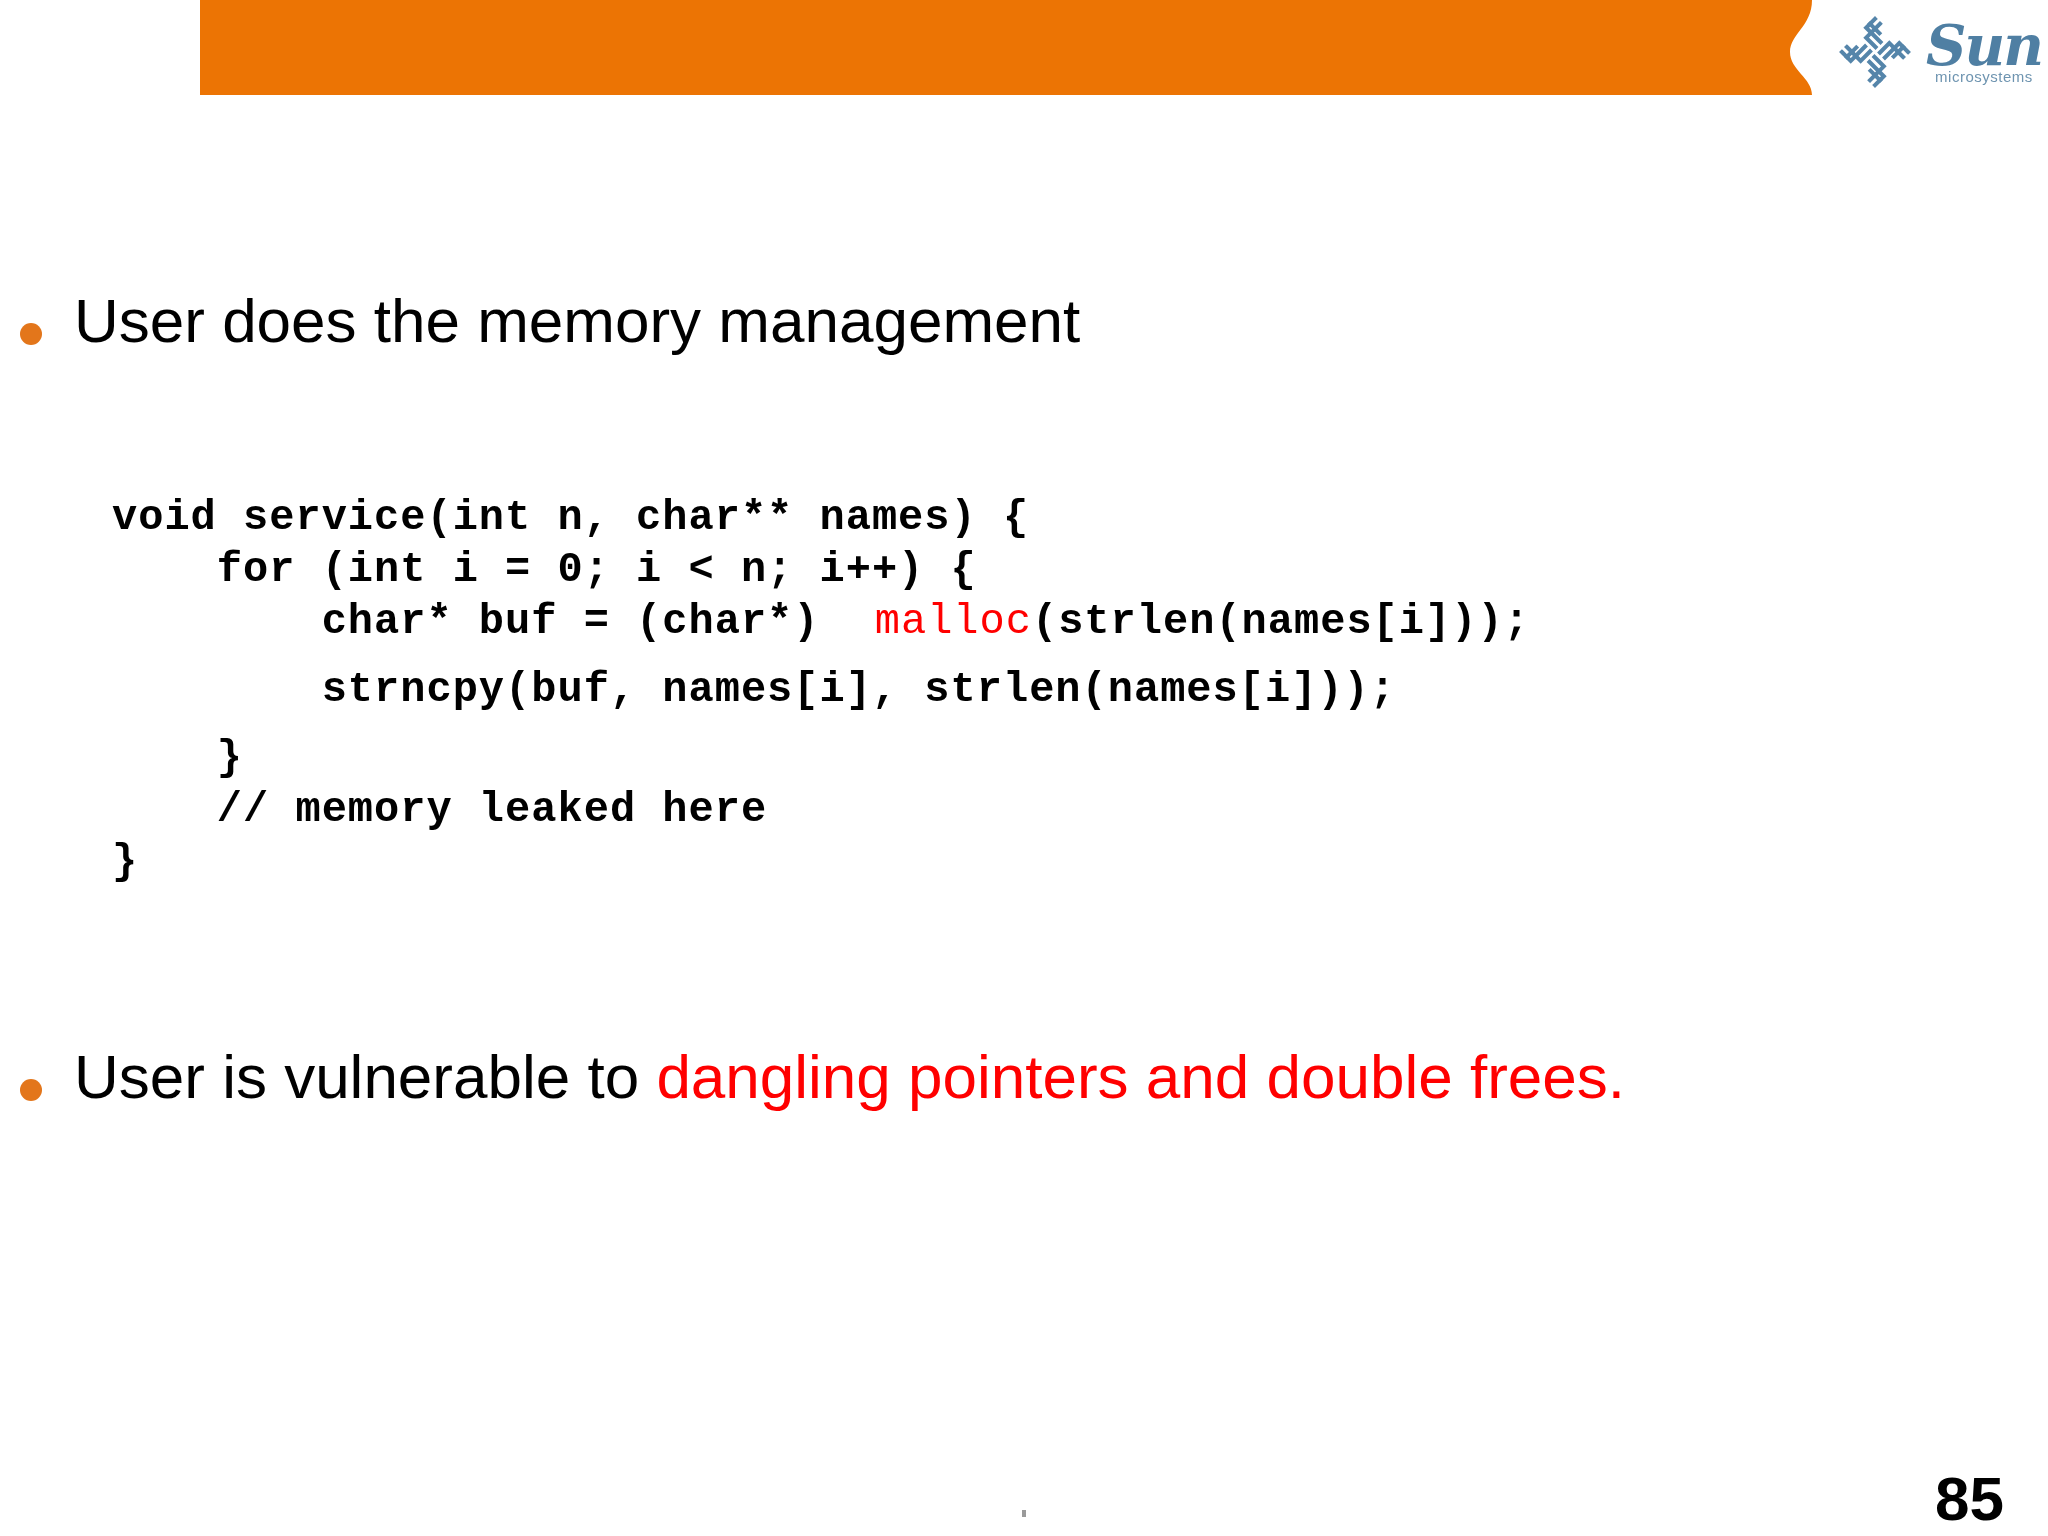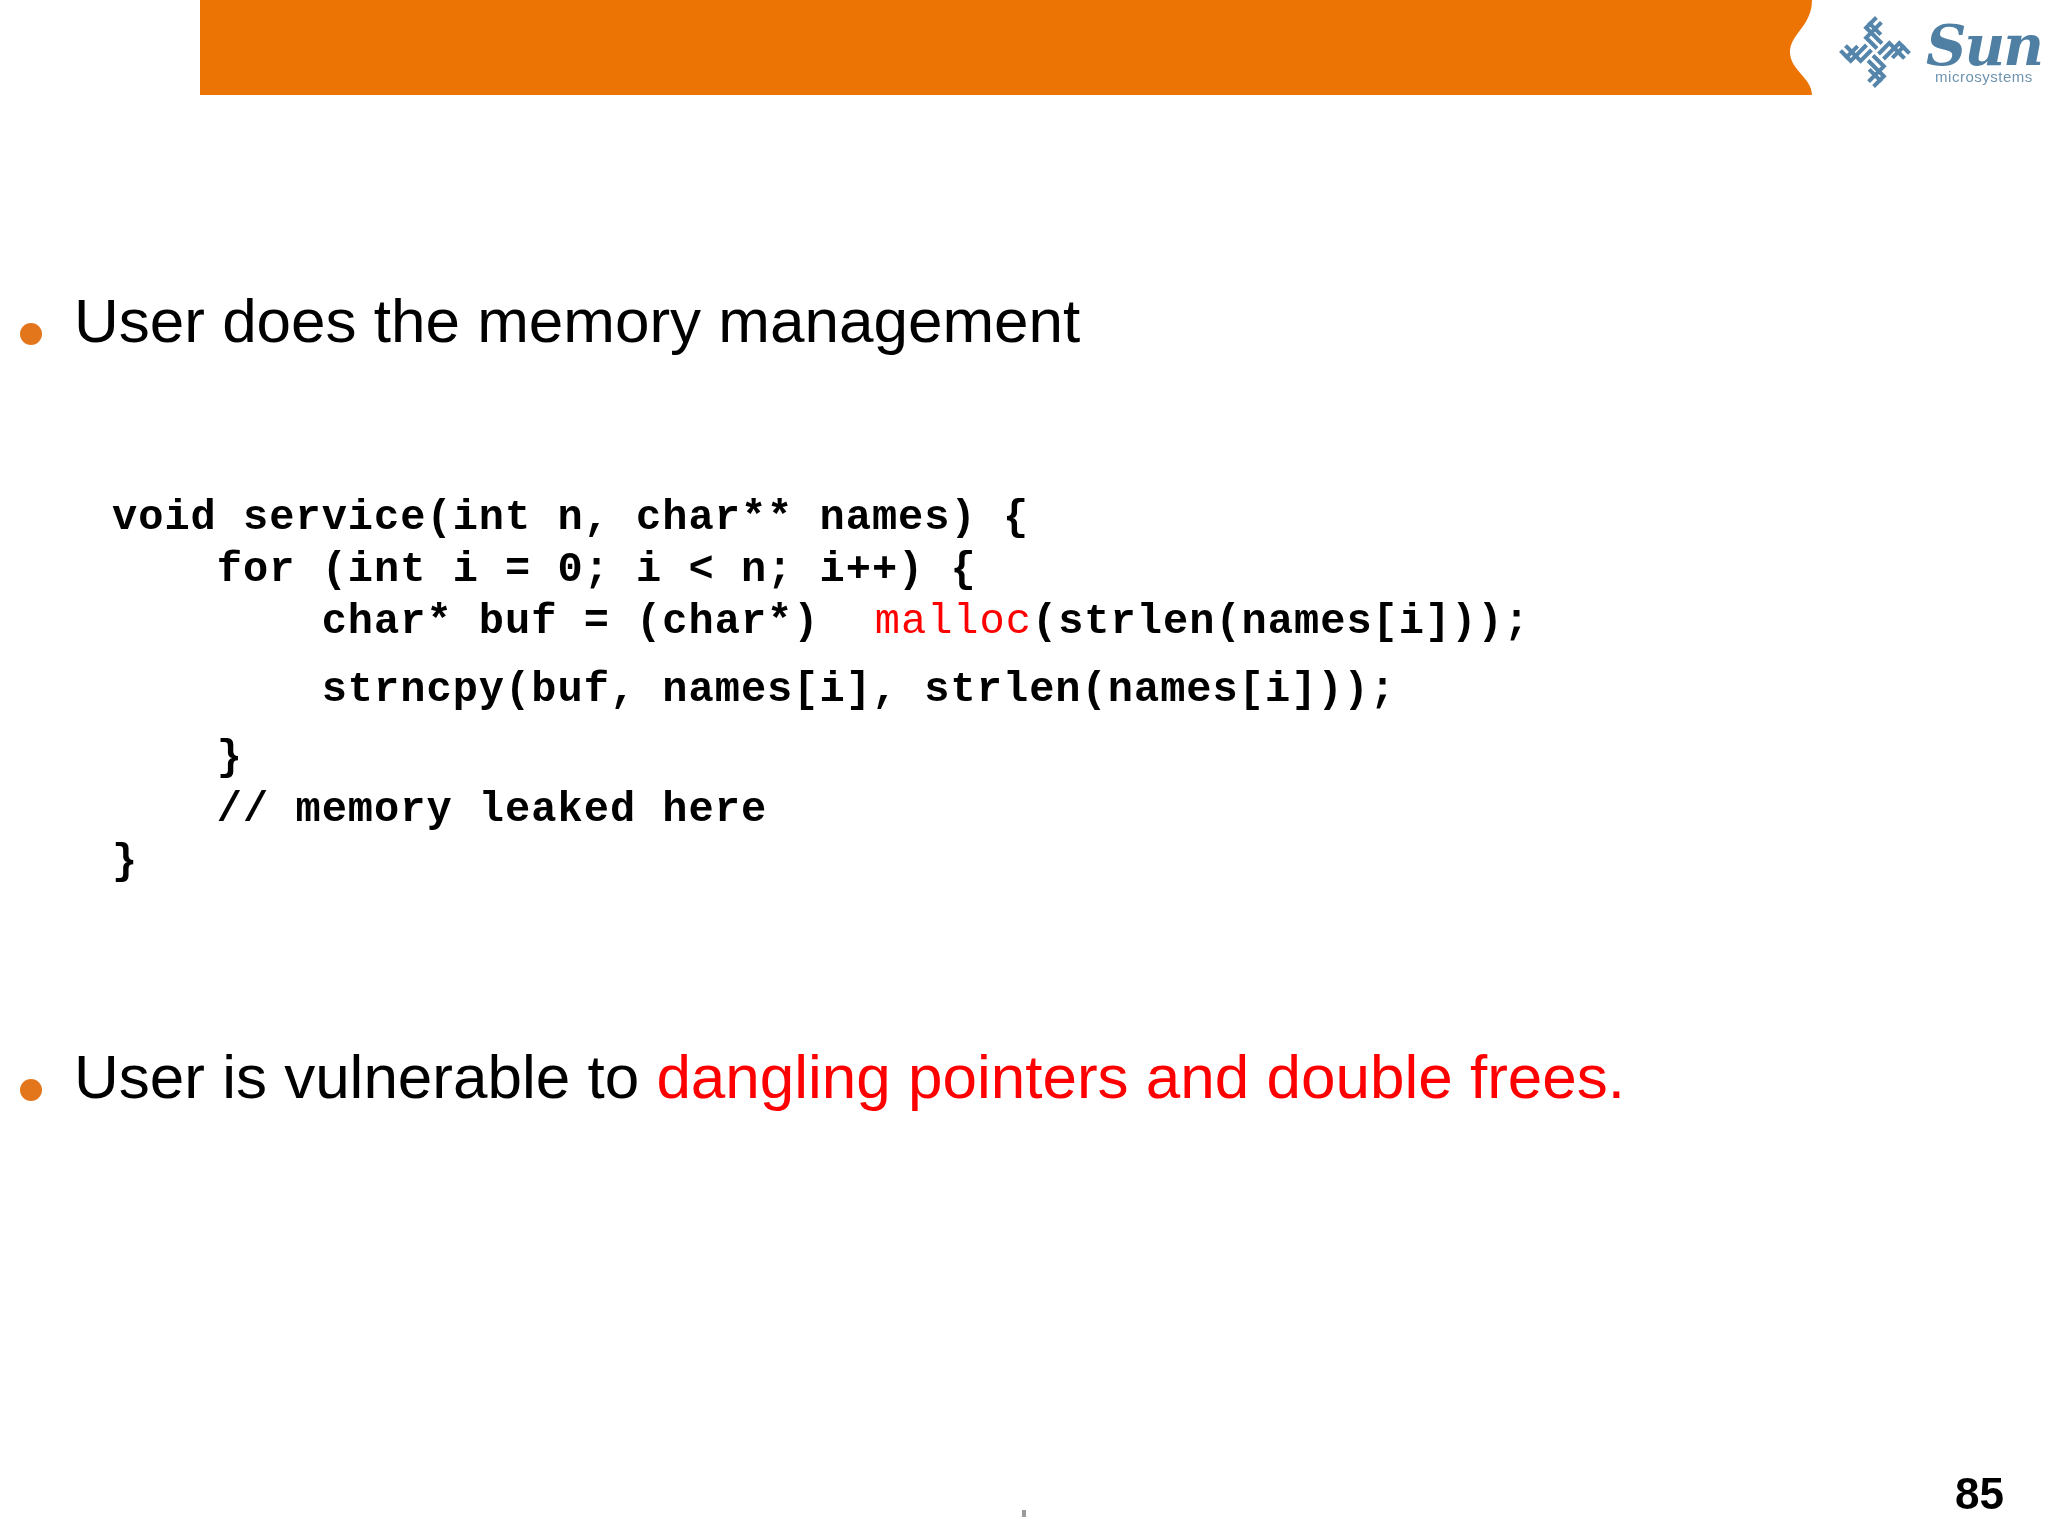--- a/index.html
+++ b/index.html
@@ -141,24 +141,24 @@
   .code-line .fn-red {
     color: #ff0000;
     font-weight: 400;
     margin-left: 29px;
   }
 
   
   .page-number {
     position: absolute;
     right: 44px;
-    bottom: 20px;
-    font-family: "Liberation Sans", sans-serif;
-    font-weight: 700;
-    font-size: 44px;
+    bottom: 6px;
+    font-family: "Liberation Sans", sans-serif;
+    font-weight: 700;
+    font-size: 62px;
     color: #000000;
     line-height: 1;
   }
 
   
   .footer-speck {
     position: absolute;
     left: 1022px;
     top: 1510px;
     width: 4px;

